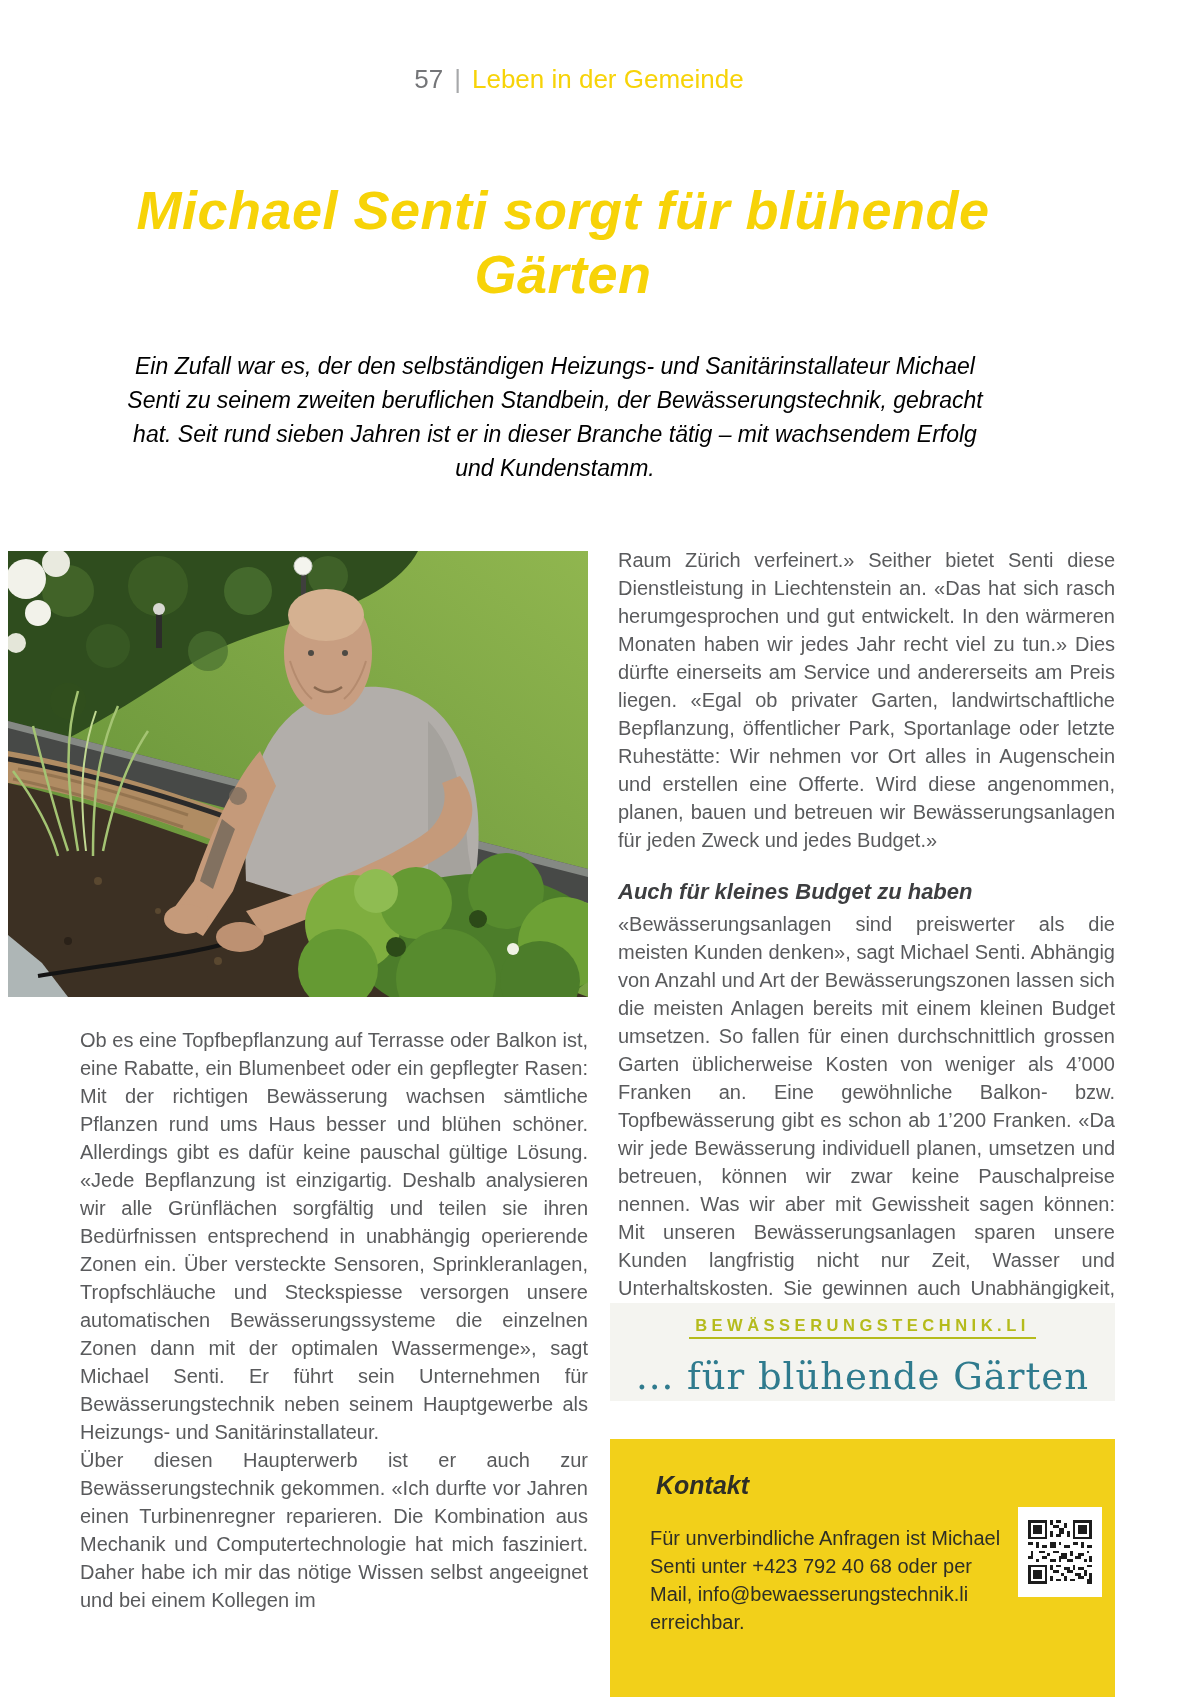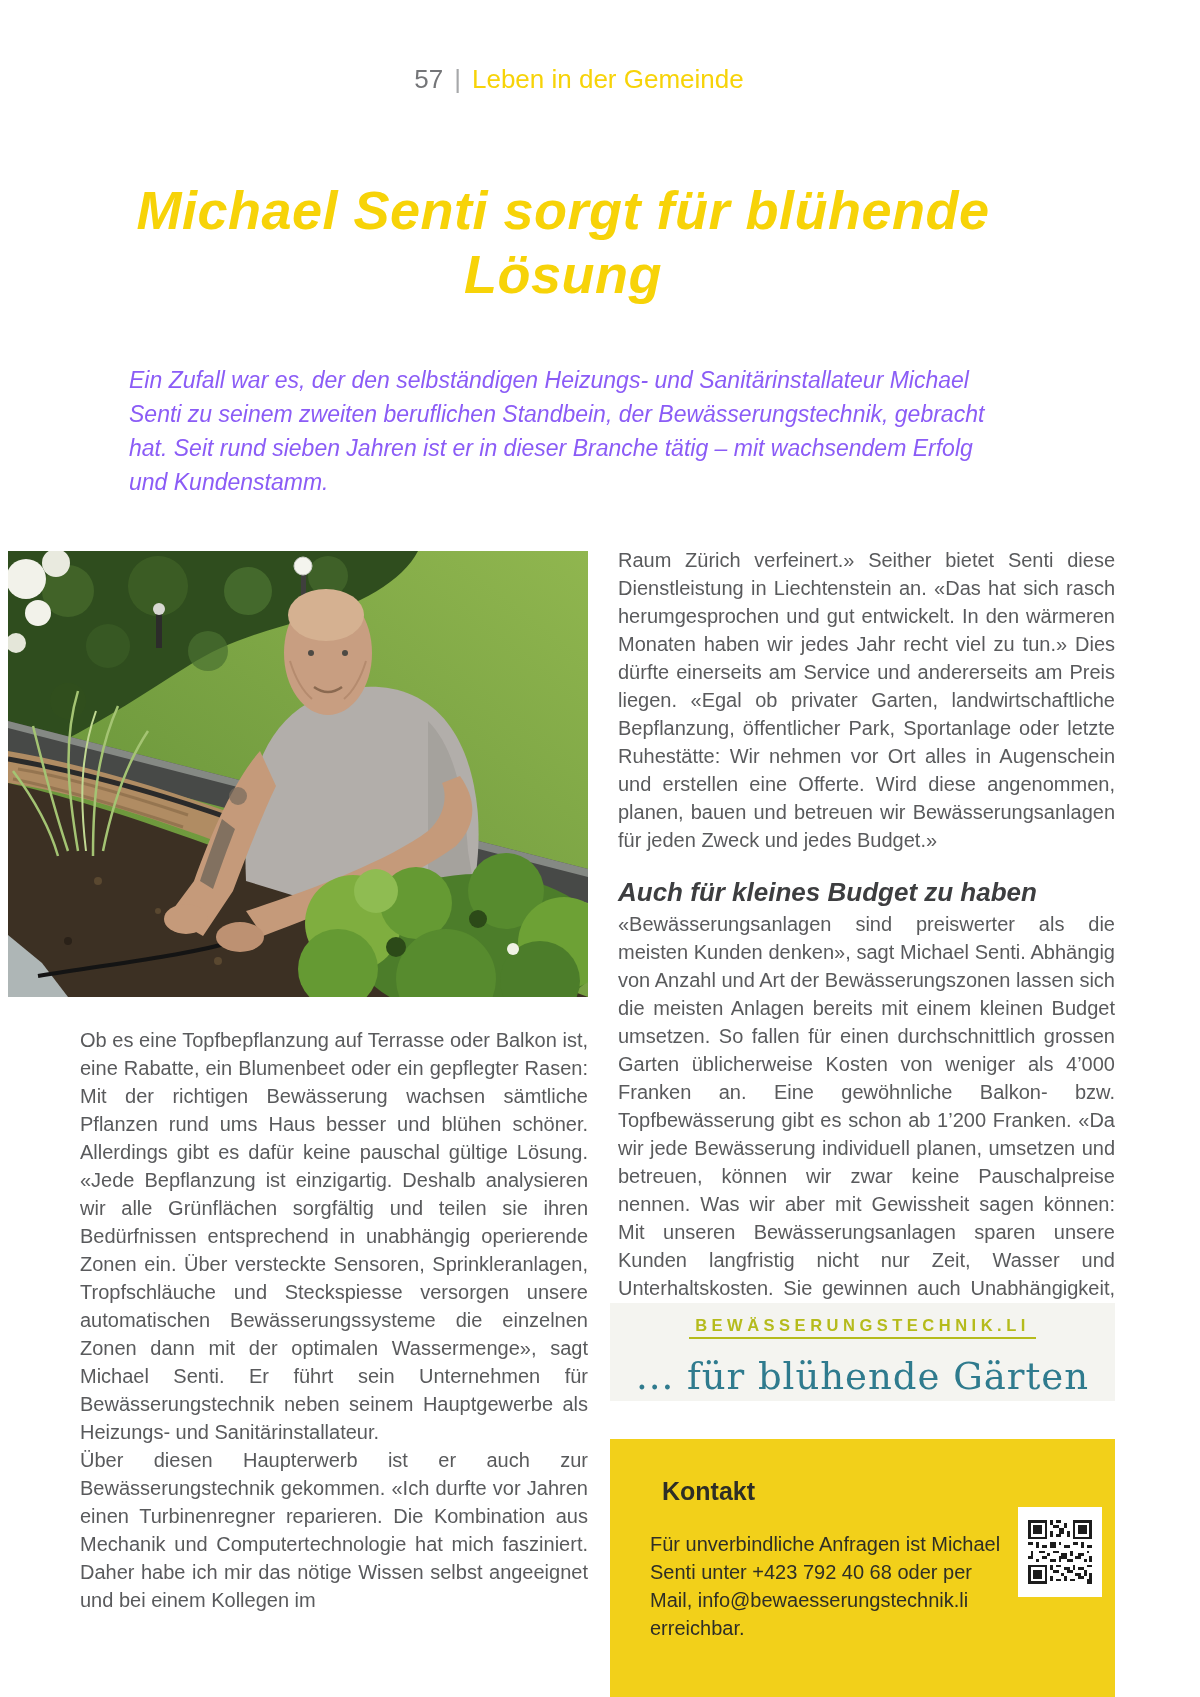--- a/index.html
+++ b/index.html
@@ -11,59 +11,59 @@
   .header{position:absolute;left:0;top:64px;width:1110px;text-align:center;font-size:26px;line-height:30px;margin-left:24px;}
   .header .pno{color:var(--page-number-gray,#747578);}
   .header .sep{color:#a7a8aa;margin:0 11px;font-weight:300;}
   .header .section{color:var(--accent-yellow,#f7d308);}
   
   .title{position:absolute;left:55px;top:170px;width:1000px;margin:8px;text-align:center;
     font-size:54px;line-height:64px;font-style:italic;font-weight:600;
     color:var(--accent-yellow,#f7d308);letter-spacing:.5px;}
   .title span{display:block;}
   
-  .lead{position:absolute;left:115px;top:349px;width:880px;margin:14px;
-    font-style:italic;font-size:23px;line-height:34px;color:#8b5cf6;}
+  .lead{position:absolute;left:115px;top:349px;width:880px;margin:0;text-align:center;
+    font-style:italic;font-size:23px;line-height:34px;color:#000000;}
   
   .photo{position:absolute;left:8px;top:551px;width:580px;height:446px;overflow:hidden;}
   .photo svg{display:block;width:100%;height:100%;}
   
   .col{position:absolute;font-size:20px;line-height:28px;color:var(--body-gray,#595a5c);}
   .col p{margin:0;text-align:justify;hyphens:auto;-webkit-hyphens:auto;}
-  .col h3{font-size:26px;font-style:italic;font-weight:bold;color:var(--heading-gray,#3d3e40);margin:24px 0 4px 0;}
+  .col h3{font-size:22px;font-style:italic;font-weight:bold;color:var(--heading-gray,#3d3e40);margin:24px 0 4px 0;}
   .col-left{left:80px;top:1026px;width:508px;}
   .col-right{left:618px;top:546px;width:497px;}
   
   .logobox{position:absolute;left:610px;top:1303px;width:505px;height:98px;background:#f4f4f0;
     text-align:center;box-sizing:border-box;padding-top:13px;}
   .brand{display:inline-block;font-size:16.5px;font-weight:bold;letter-spacing:4.5px;
     color:var(--logo-green,#b5bb1c);border-bottom:2px solid currentColor;padding:0 6px 2px 6px;}
   .tagline{font-family:"DejaVu Serif",serif;font-size:37px;line-height:44px;
     color:var(--logo-teal,#2f7b8e);letter-spacing:1px;margin-top:16px;}
   
   .kontakt{position:absolute;left:610px;top:1439px;width:505px;height:258px;
     background:var(--box-yellow,#f2d01a);box-sizing:border-box;padding:26px 0 0 40px;}
-  .khead{margin:12px;font-size:25px;font-weight:bold;color:#2e2e26;}
+  .khead{margin:6px;font-size:25px;font-style:italic;font-weight:bold;color:#2e2e26;}
   .ktext{width:356px;margin:24px 0 0 0;font-size:20px;line-height:28px;color:#2e2e26;}
   .qr{position:absolute;left:408px;top:68px;width:84px;height:90px;background:#ffffff;
     display:flex;align-items:center;justify-content:center;}
   .qr svg{width:70px;height:76px;}
 </style>
 </head>
 <body>
 
 <div class="page">
 
   <div class="header">
     <span class="pno">57</span><span class="sep">|</span><span class="section">Leben in der Gemeinde</span>
   </div>
 
   <h1 class="title">
     <span>Michael Senti sorgt für blühende</span>
-    <span>Lösung</span>
+    <span>Gärten</span>
   </h1>
 
   <p class="lead">Ein Zufall war es, der den selbständigen Heizungs- und Sanitärinstallateur Michael Senti zu seinem zweiten beruflichen Standbein, der Bewässerungstechnik, gebracht hat. Seit rund sieben Jahren ist er in dieser Branche tätig – mit wachsendem Erfolg und Kundenstamm.</p>
 
   <div class="photo">
     <svg viewBox="0 0 580 446" preserveAspectRatio="none">
       <defs>
         <linearGradient id="lawn" x1="0" y1="1" x2="1" y2="0">
           <stop offset="0" stop-color="#5f8c35"></stop>
           <stop offset="1" stop-color="#90b64f"></stop>

